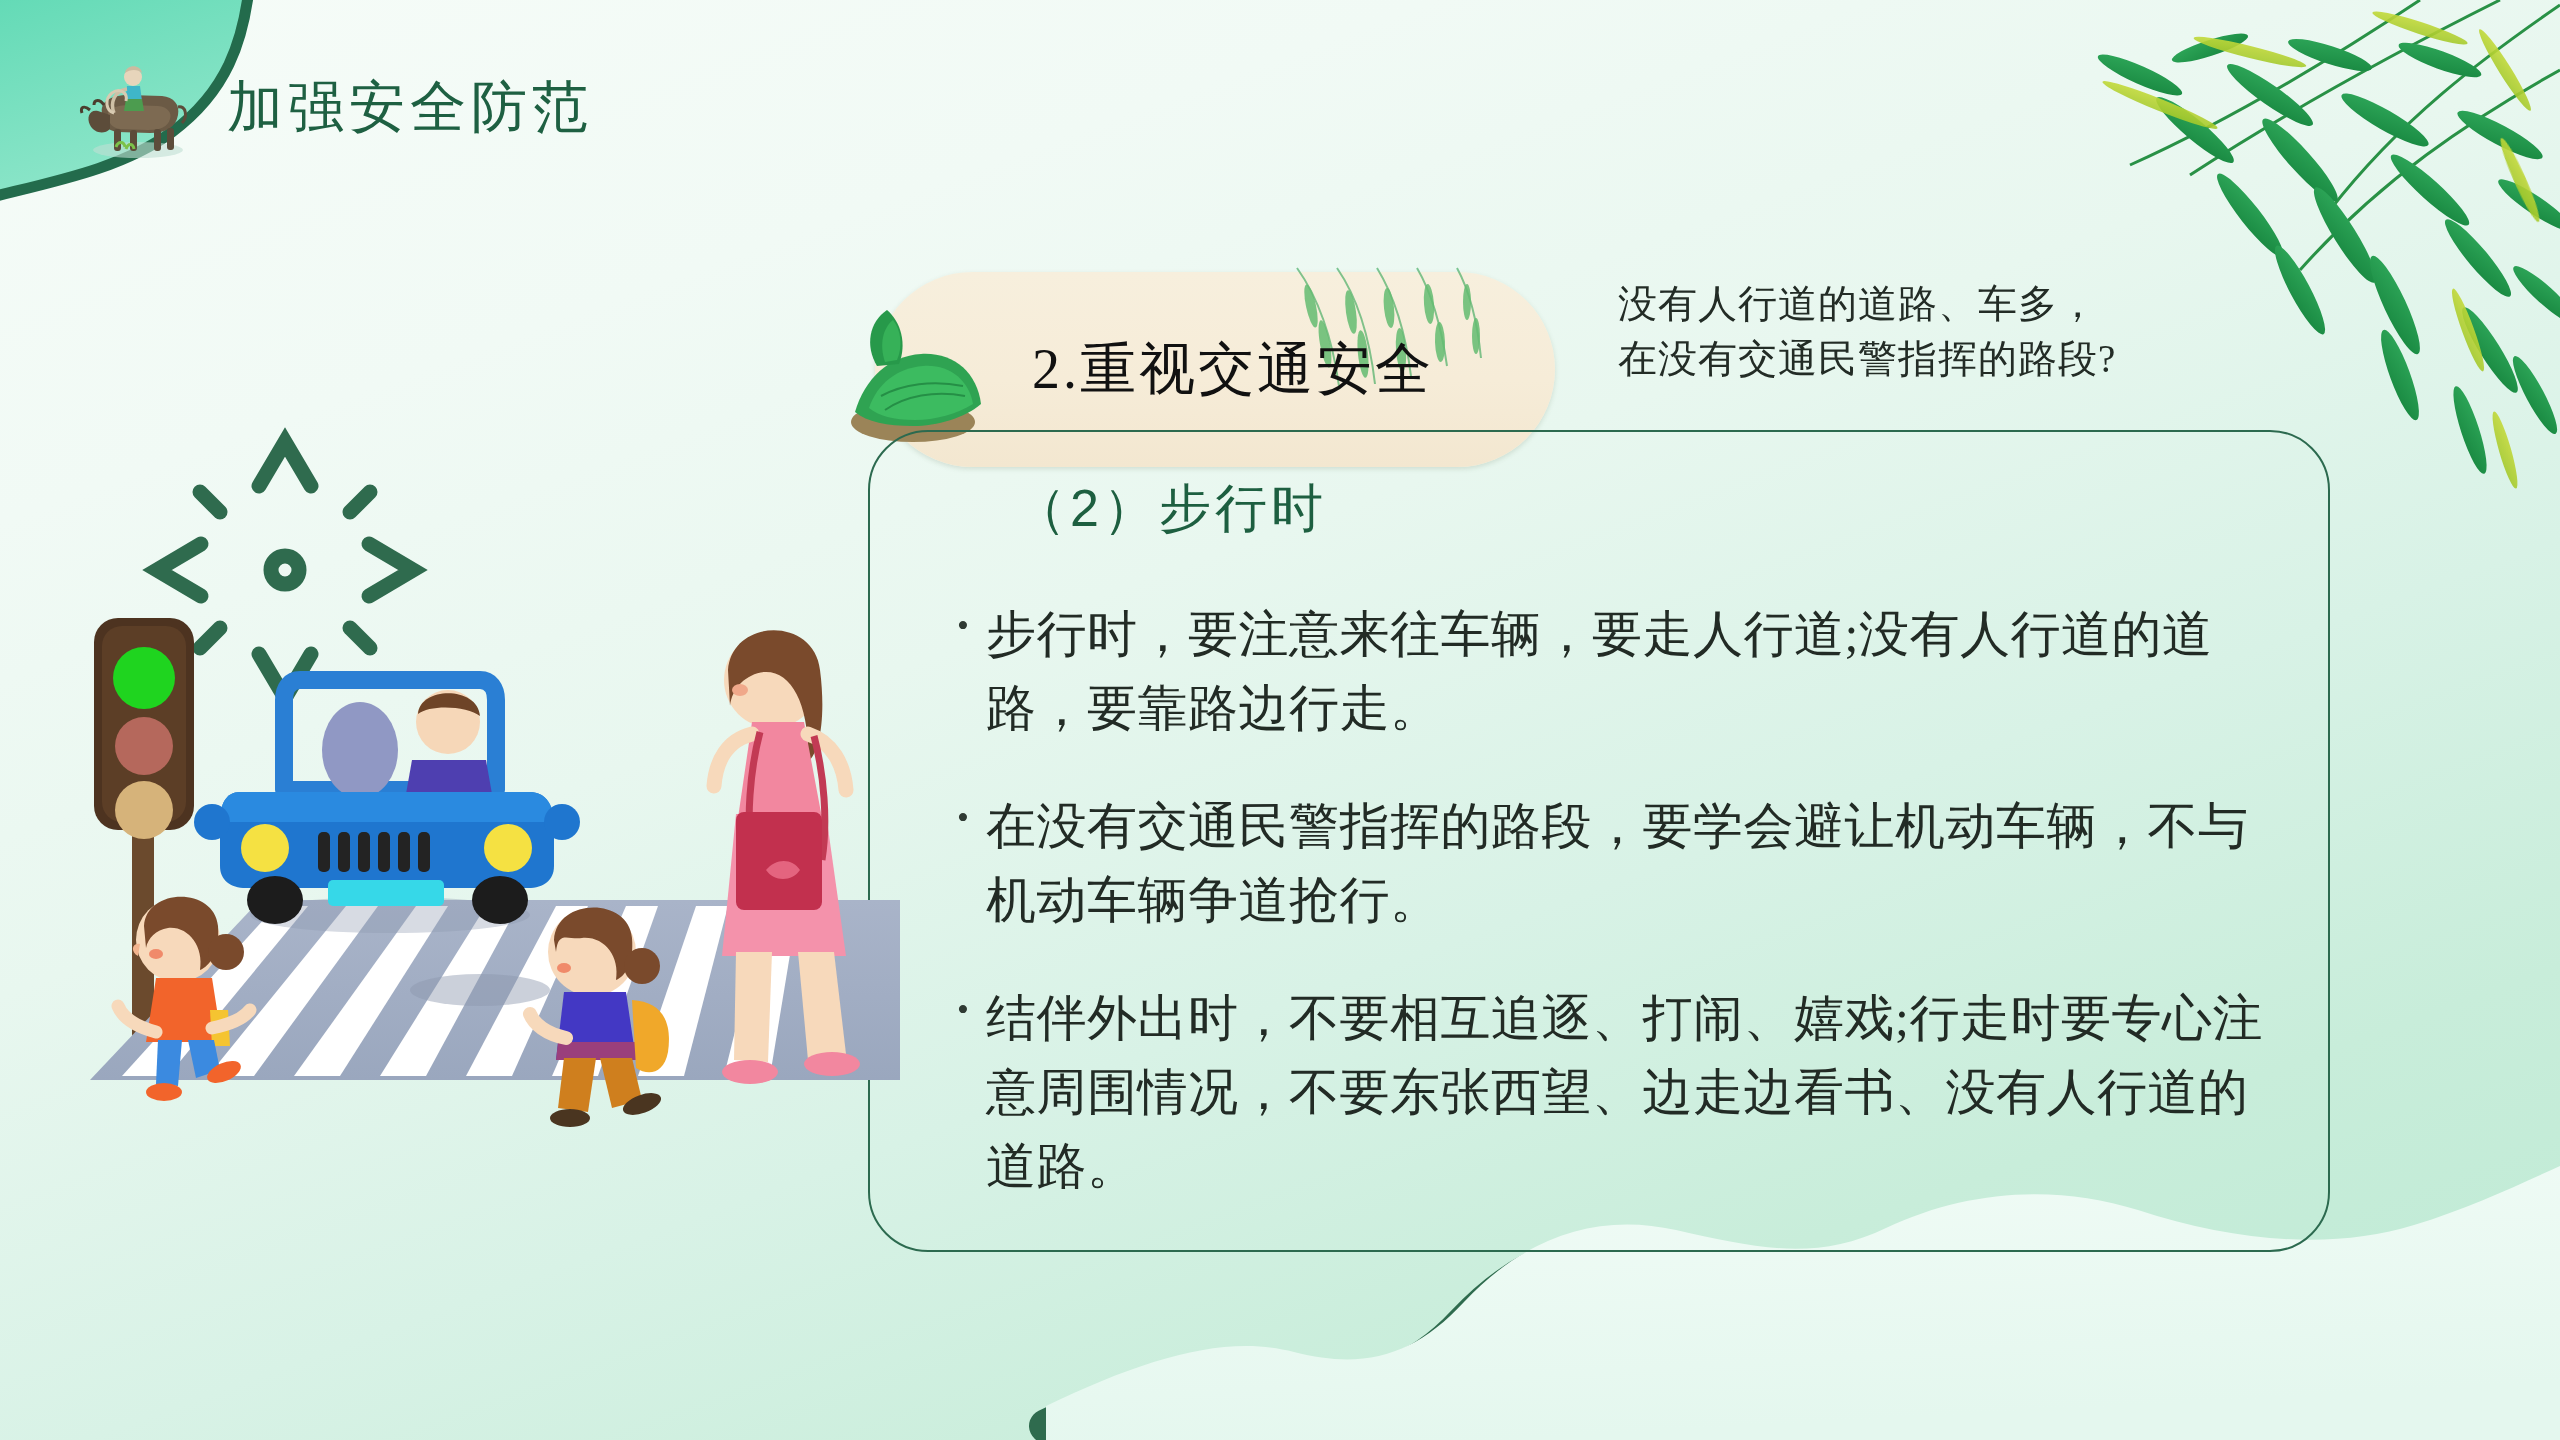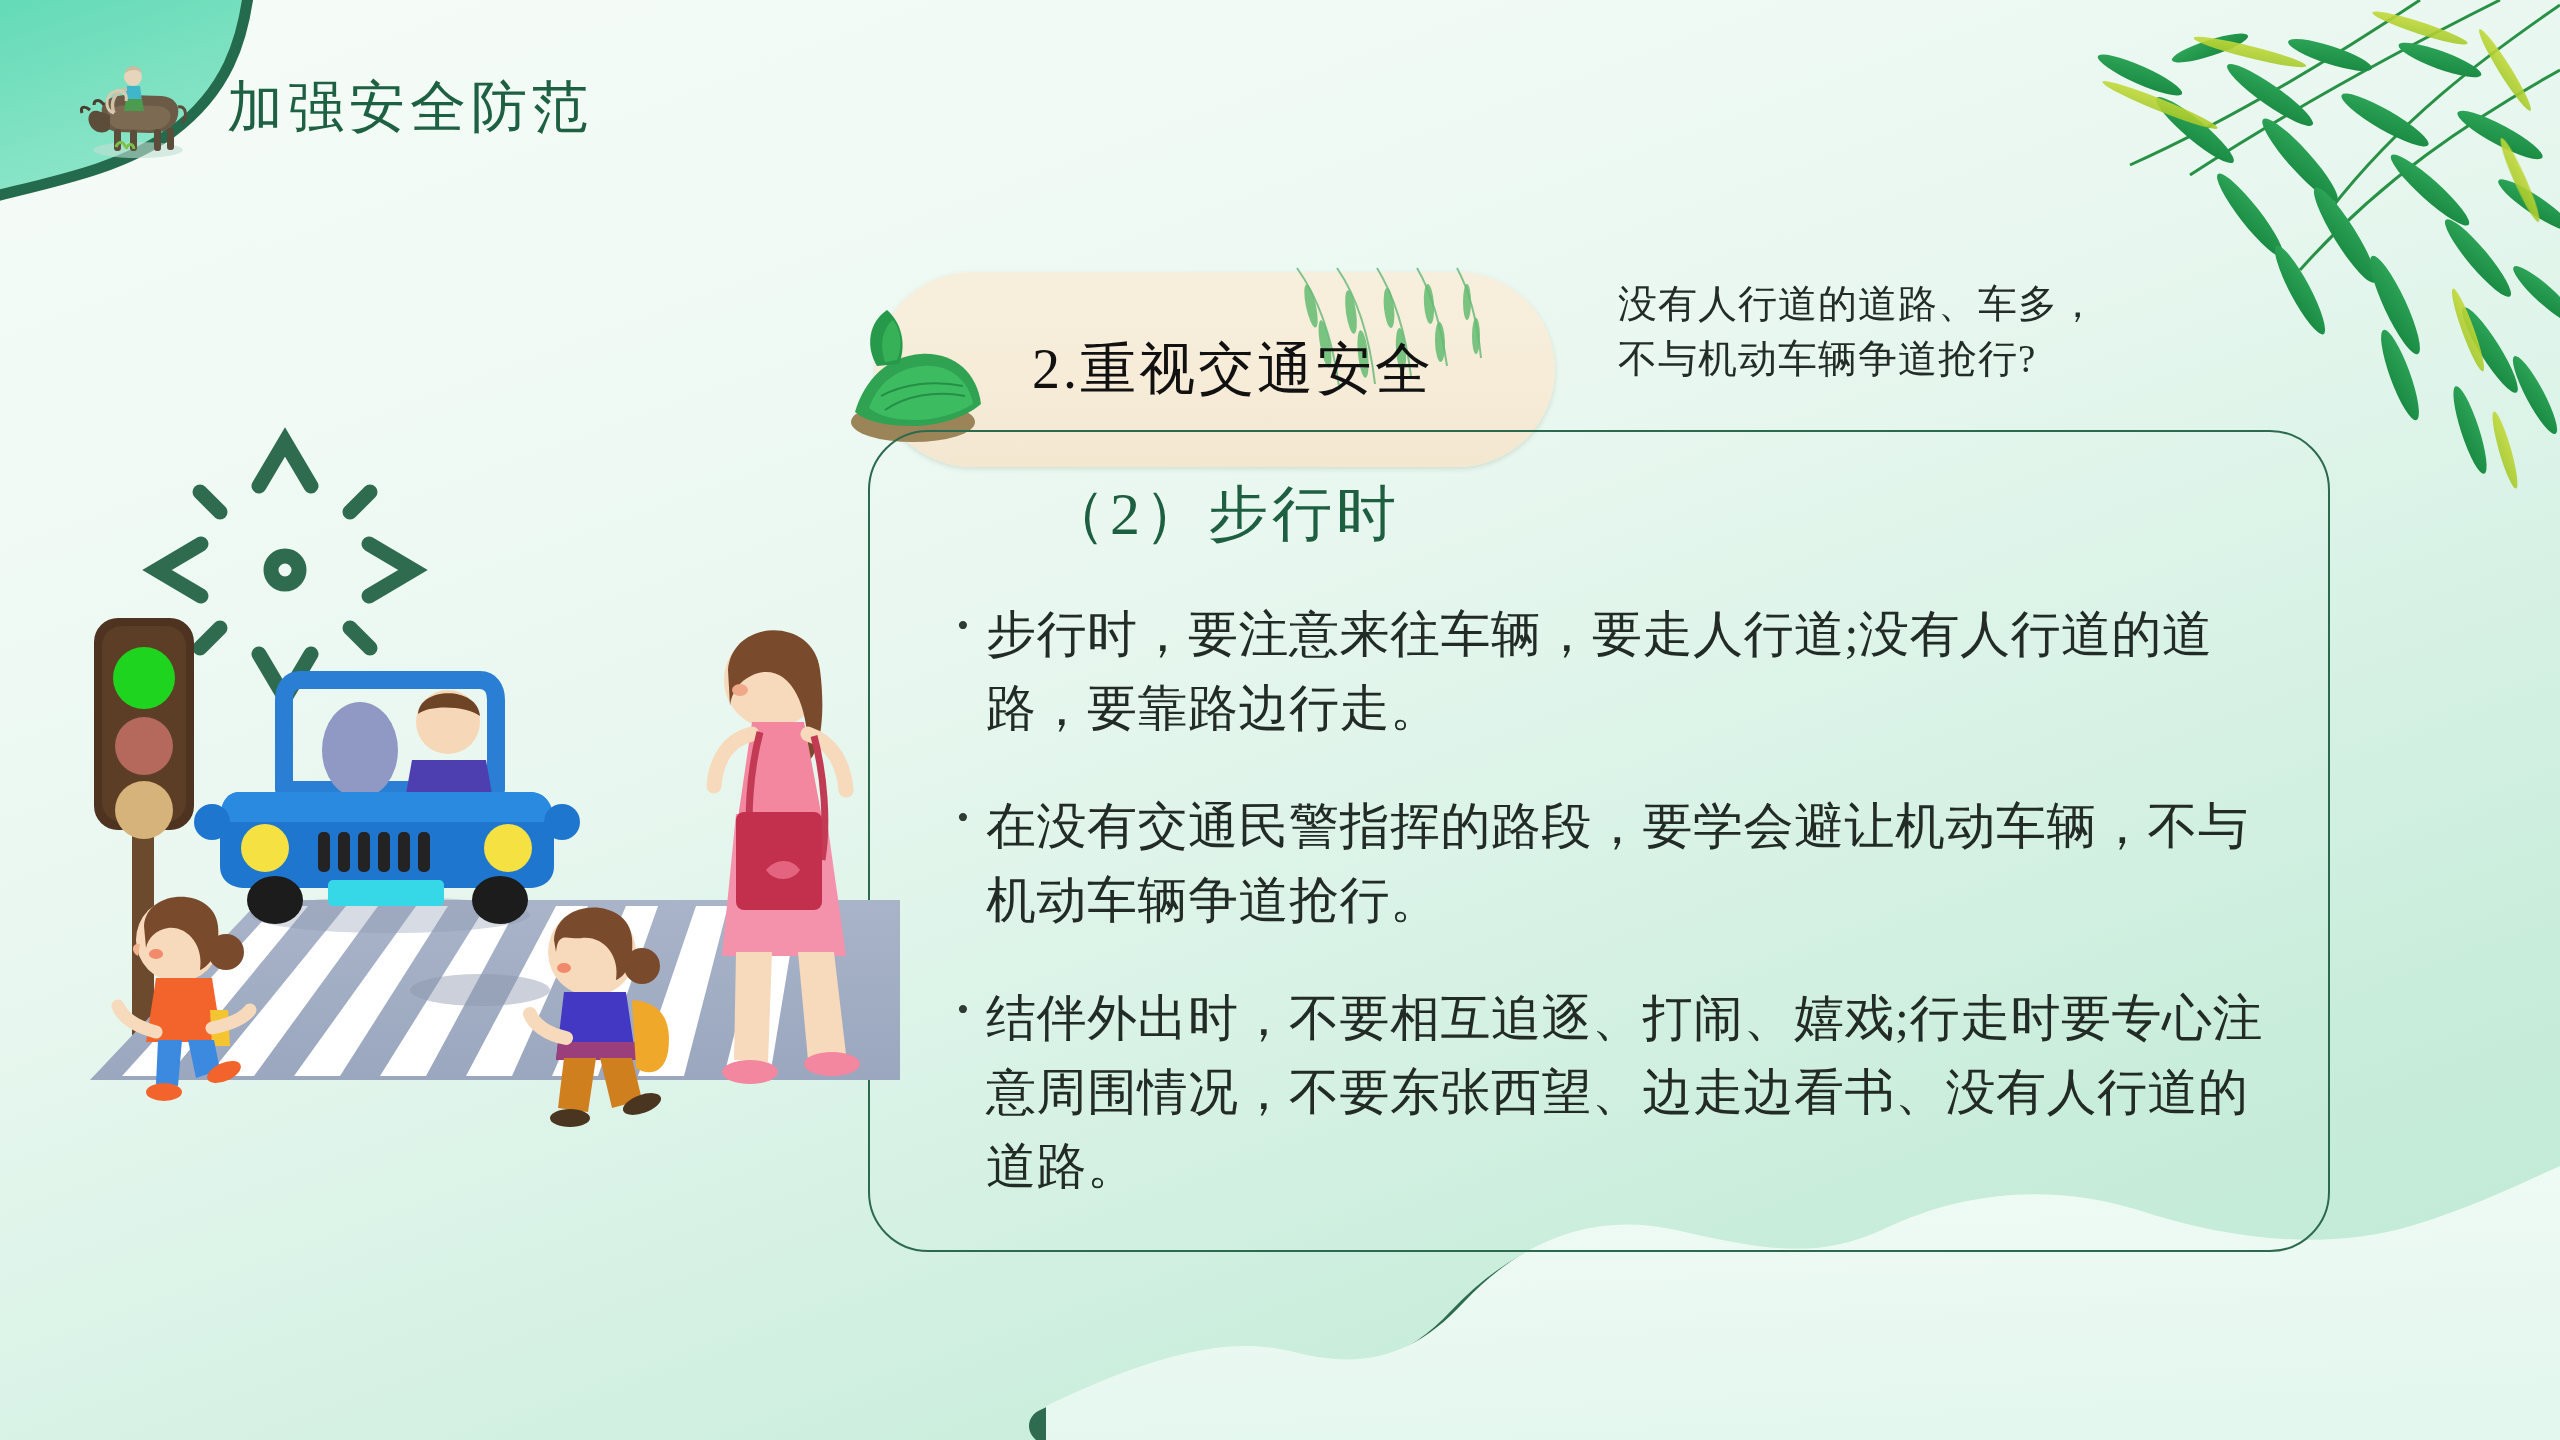--- a/index.html
+++ b/index.html
@@ -66,23 +66,23 @@
 
   
   #content-card{
     position:absolute; left:868px; top:430px;
     width:1462px; height:822px;
     border:2.5px solid #2c6a4f;
     border-radius:60px;
     background:transparent;
   }
   #section-heading{
-    position:absolute; left:176px; top:42px;
-    font-size:60px; color:#1d5f40; letter-spacing:4px;
-    font-family:Liberation Serif, serif; white-space:nowrap;
+    position:absolute; left:144px; top:42px;
+    font-size:52px; color:#1d5f40; letter-spacing:4px;
+    font-family:Liberation Sans, sans-serif; white-space:nowrap;
   }
   .bullets{
     position:absolute; left:70px; top:165px;
     width:1340px;
   }
   .bullet{
     display:flex; align-items:flex-start;
     margin-bottom:44px;
   }
   .bullet-dot{
@@ -256,21 +256,21 @@
       <g stroke="#1c7d3c" stroke-width="2" fill="none" opacity=".7">
         <path d="M 60 110 C 80 96 110 90 140 96"></path>
         <path d="M 56 96 C 78 84 108 80 138 86"></path>
       </g>
     </svg>
     <div id="banner-title">2.重视交通安全</div>
   </div>
 
   <div id="question">
     <div>没有人行道的道路、车多，</div>
-    <div>不与机动车辆争道抢行?</div>
+    <div>在没有交通民警指挥的路段?</div>
   </div>
 
   <div id="content-card">
     <div id="section-heading">（2）步行时</div>
     <div class="bullets">
       <div class="bullet">
         <div class="bullet-dot">•</div>
         <div class="bullet-text">步行时，要注意来往车辆，要走人行道;没有人行道的道路，要靠路边行走。</div>
       </div>
       <div class="bullet">

